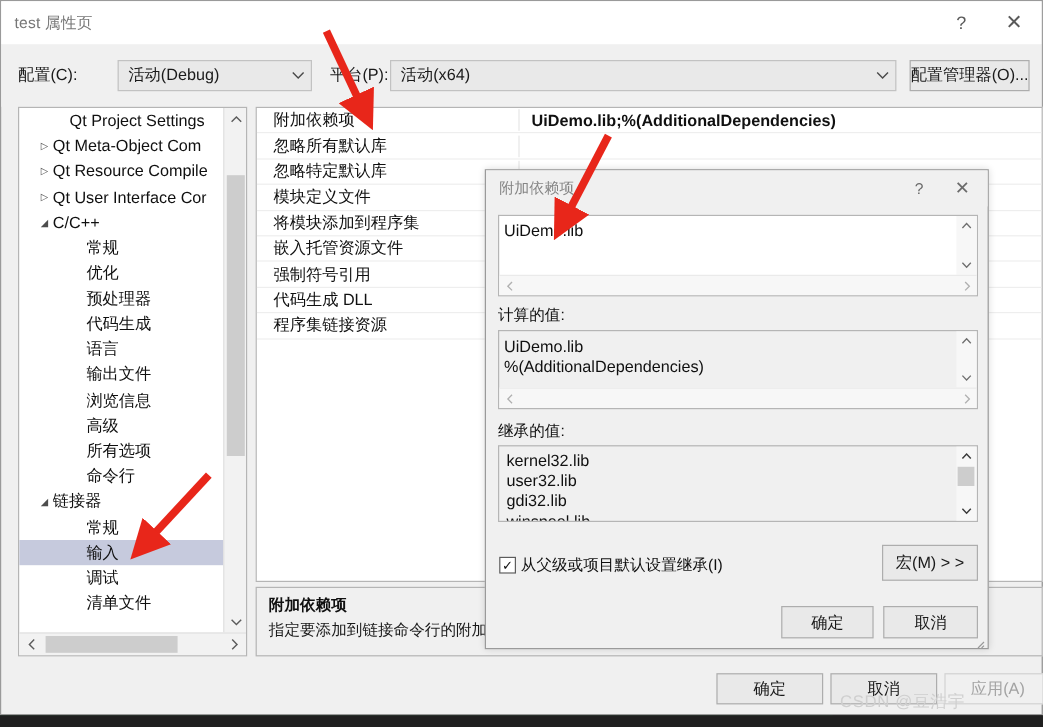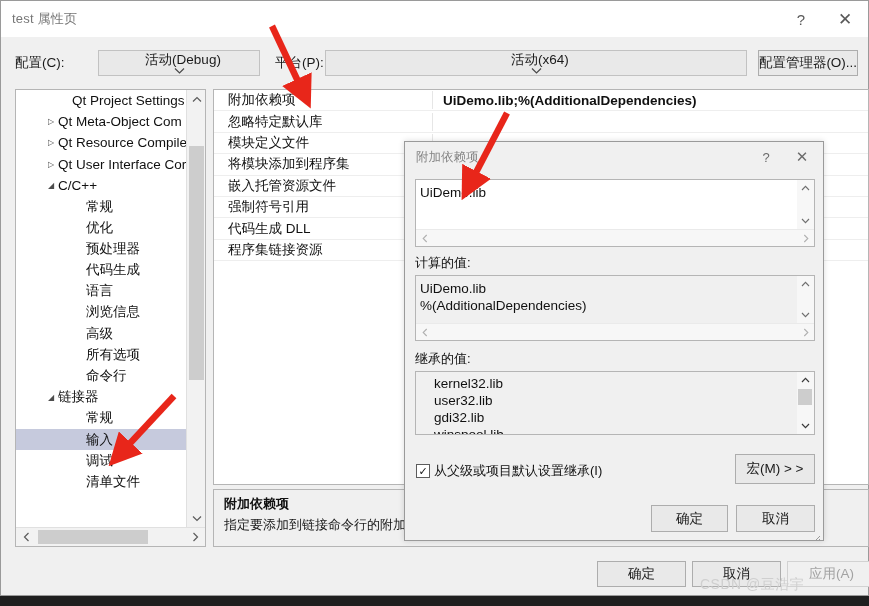--- a/index.html
+++ b/index.html
@@ -57,21 +57,21 @@
   .lbl {
     position: absolute;
     font-size: 13.5px; color: #1a1a1a;
     white-space: nowrap;
   }
   .combo {
     position: absolute;
     height: 26px;
     background: #e9e9e9;
     border: 1px solid #c2c2c2;
-    display: flex; align-items: center; flex-direction: column;
+    display: flex; align-items: center;
   }
   .combo .cval {
     padding-left: 8px;
     font-size: 13.5px; color: #1a1a1a;
     flex: 1; white-space: nowrap; overflow: hidden;
   }
   .combo .carrow {
     width: 22px; display: flex; align-items: center; justify-content: center;
     color: #4a4a4a; font-size: 10px;
   }
@@ -97,21 +97,20 @@
   .tree-inner {
     position: absolute; left: 0; top: 0;
     width: 171px; height: 437px;
     overflow: hidden;
   }
   .tnode {
     height: 21.2px;
     display: flex; align-items: center;
     font-size: 13.5px; color: #101010;
     white-space: nowrap;
-    padding-left: 14px;
   }
   .tnode.sel { background: #c6cadd; }
   .tarrow {
     width: 14px; flex: 0 0 14px;
     display: flex; align-items: center; justify-content: center;
     font-size: 8px; color: #4d4d4d;
   }
   .tlabel { overflow: hidden; }
 
   
@@ -407,20 +406,25 @@
             <div class="tlabel">代码生成</div>
           </div>
           <div class="tnode">
             <div style="flex: 0 0 42px;"></div>
             <div class="tarrow"></div>
             <div class="tlabel">语言</div>
           </div>
           <div class="tnode">
             <div style="flex: 0 0 42px;"></div>
             <div class="tarrow"></div>
+            <div class="tlabel">输出文件</div>
+          </div>
+          <div class="tnode">
+            <div style="flex: 0 0 42px;"></div>
+            <div class="tarrow"></div>
             <div class="tlabel">浏览信息</div>
           </div>
           <div class="tnode">
             <div style="flex: 0 0 42px;"></div>
             <div class="tarrow"></div>
             <div class="tlabel">高级</div>
           </div>
           <div class="tnode">
             <div style="flex: 0 0 42px;"></div>
             <div class="tarrow"></div>
@@ -485,20 +489,24 @@
             </svg>
         </div>
       </div>
     </div>
 
     <div class="grid-panel">
       <div id="grid-rows">
           <div class="grow">
             <div class="gname">附加依赖项</div>
             <div class="gval">UiDemo.lib;%(AdditionalDependencies)</div>
+          </div>
+          <div class="grow">
+            <div class="gname">忽略所有默认库</div>
+            <div class="gval"></div>
           </div>
           <div class="grow">
             <div class="gname">忽略特定默认库</div>
             <div class="gval"></div>
           </div>
           <div class="grow">
             <div class="gname">模块定义文件</div>
             <div class="gval"></div>
           </div>
           <div class="grow">
@@ -598,21 +606,21 @@
         </div>
         <div class="arw r">
           <svg width="6" height="9" viewBox="0 0 6 9">
               <path d="M1.3 1 L4.8 4.5 L1.3 8" fill="none" stroke="#b0b0b0" stroke-width="1.1"></path>
             </svg>
         </div>
       </div>
     </div>
 
     <div class="sec-label" style="left:10px; top:208px;">继承的值:</div>
-    <div class="listbox" style="left:10px; top:229px; width:400px; height:64px;padding-left:12px;">
+    <div class="listbox" style="left:10px; top:229px; width:400px; height:64px;">
       <div id="inherited-rows" style="padding-top:3px;">
           <div class="lrow">kernel32.lib</div>
           <div class="lrow">user32.lib</div>
           <div class="lrow">gdi32.lib</div>
           <div class="lrow">winspool.lib</div>
         </div>
       <div class="lb-vsb">
         <div style="position:absolute;left:0;top:0;width:17px;height:16px;display:flex;align-items:center;justify-content:center;">
           <svg width="9" height="6" viewBox="0 0 9 6">
               <path d="M1 5 L4.5 1.3 L8 5" fill="none" stroke="#3a3a3a" stroke-width="1.2"></path>

